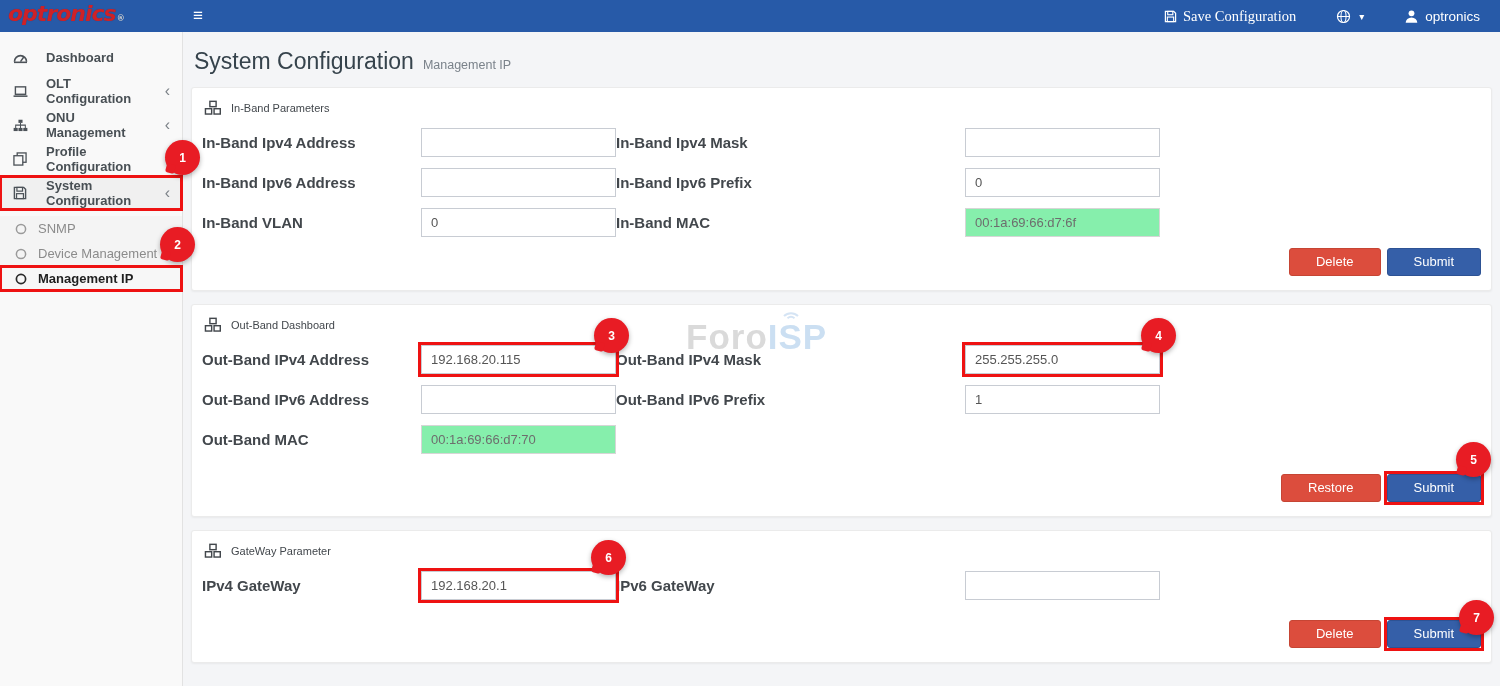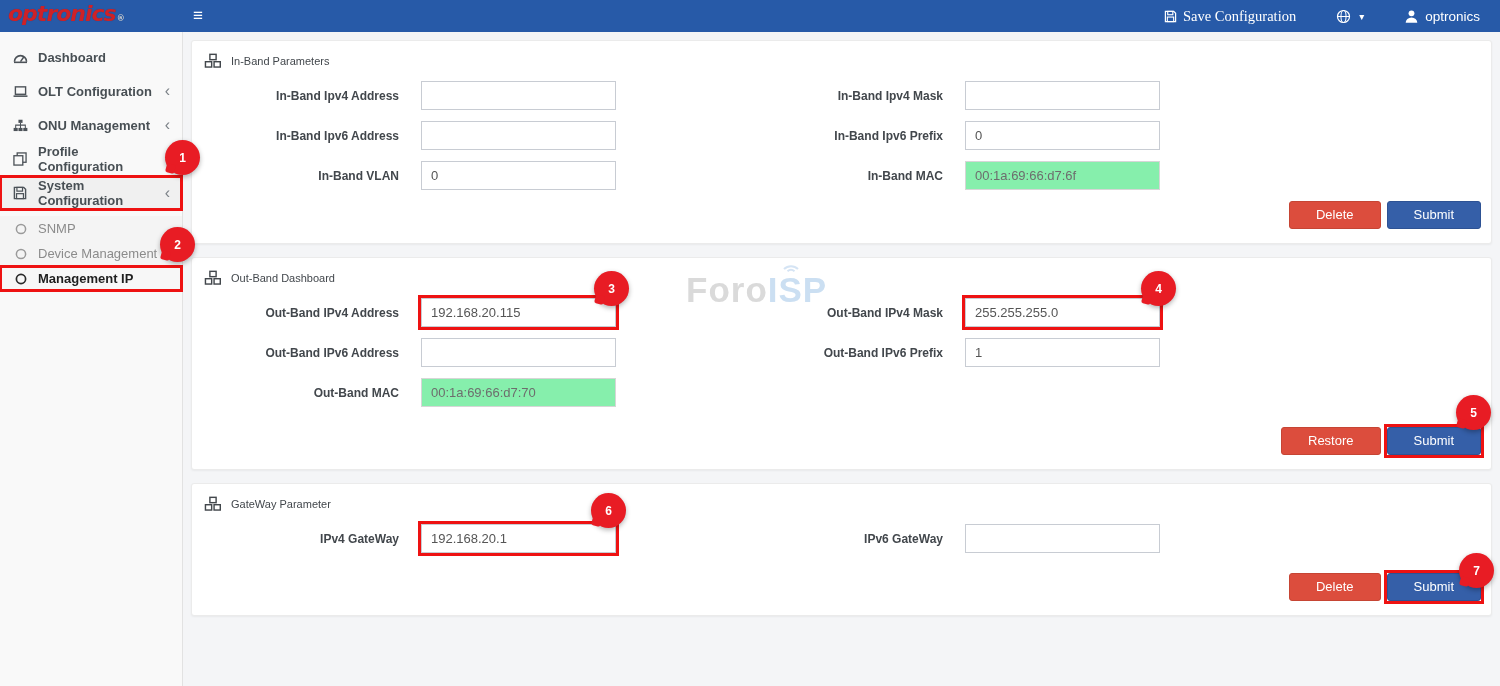--- a/index.html
+++ b/index.html
@@ -18,21 +18,21 @@
   .logo .reg{font-size:8px;color:#d9d9d9;font-style:normal;vertical-align:baseline;margin-left:1px;}
   .hamburger{font-size:17px;font-weight:bold;margin-left:10px;cursor:pointer;line-height:30px;}
   .nav-right{margin-left:auto;display:flex;align-items:center;gap:40px;padding-right:20px;}
   .nav-link{display:flex;align-items:center;gap:6px;cursor:pointer;font-size:14px;}
   .save-link .txt{font-family:"Liberation Serif",serif;font-size:14.5px;}
   .user-link .txt{font-size:13.5px;font-family:"Liberation Sans",sans-serif;}
   .caret{font-size:10px;margin-left:2px;}
   
   .sidebar{position:absolute;top:32px;left:0;width:183px;bottom:0;background:#f9f9f9;
     border-right:1px solid #e2e2e2;box-sizing:border-box;padding-top:8px;z-index:20;}
-  .side-item{height:34px;display:flex;align-items:center;gap:10px;padding:0 12px;
+  .side-item{height:34px;display:flex;align-items:center;gap:18px;padding:0 12px;
     font-size:13px;font-weight:bold;color:#484f54;cursor:pointer;}
   .side-item .chev{margin-left:auto;font-weight:normal;color:#7c8288;font-size:16px;line-height:1;}
   .side-item.outlined{outline:3px solid #ee1212;outline-offset:-2px;background:#f0f0f0;position:relative;z-index:6;}
   .side-sub{margin-top:6px;background:#f4f4f4;padding:0;}
   .sub-item{height:25px;display:flex;align-items:center;gap:9px;padding:0 13px;
     font-size:13px;color:#8b8b8b;cursor:pointer;}
   .sub-item.active{color:#1f1f1f;font-weight:bold;}
   .sub-item.outlined{outline:3px solid #ee1212;outline-offset:-2px;position:relative;z-index:6;background:#f7f7f7;}
   .sicon{flex:0 0 16px;display:flex;align-items:center;justify-content:center;}
   
@@ -41,21 +41,21 @@
   .page-header{margin:8px 0 12px 3px;}
   .page-title{display:inline;font-size:23px;font-weight:400;color:#36434c;margin:0;}
   .page-sub{font-size:12.5px;color:#7a828a;margin-left:9px;}
   .panel{background:#fff;border:1px solid #ebebeb;border-radius:3px;
     box-shadow:0 1px 2px rgba(0,0,0,.05);padding:8px 10px 14px 10px;
     position:relative;margin-bottom:13px;}
   .panel-title{display:flex;align-items:center;gap:9px;font-size:11px;color:#42474c;
     padding:4px 2px 12px 2px;}
   .frow{display:grid;grid-template-columns:219px 195px 349px 195px;align-items:center;
     margin-bottom:11px;height:29px;}
-  .flabel{text-align:right;padding-right:22px;font-size:12px;font-weight:bold;color:#42474c;}
+  .flabel{text-align:left;padding-right:22px;font-size:15px;font-weight:bold;color:#42474c;}
   input.fld{width:195px;height:29px;box-sizing:border-box;border:1px solid #c8ccd3;
     padding:0 9px;font-size:13px;color:#555;font-family:"Liberation Sans",sans-serif;
     background:#fff;outline:none;border-radius:0;}
   input.fld:disabled{background:#86efac;color:#6d6d6d;border-color:#d6d6d6;}
   .red-wrap{display:inline-block;border:3px solid #ee1212;margin:-3px;line-height:0;
     position:relative;z-index:3;}
   .actions{display:flex;justify-content:flex-end;align-items:center;gap:6px;margin-top:10px;}
   .actions.mt-lg{margin-top:20px;}
   .btn{height:28px;padding:0 26px;font-size:13px;border-radius:3px;color:#fff;
     border:1px solid transparent;font-family:"Liberation Sans",sans-serif;cursor:pointer;line-height:26px;}
@@ -196,20 +196,23 @@
       </span>
       <span>Management IP</span>
     </div>
   </div>
 </div>
 
 <div class="badge" style="left:165px;top:140px;">1</div>
 <div class="badge" style="left:160px;top:227px;">2</div>
 
 <div class="main">
+  <div class="page-header">
+    <h1 class="page-title">System Configuration</h1><span class="page-sub">Management IP</span>
+  </div>
 
   <div class="panel">
     <div class="panel-title">
       <span>
         <svg class="icon-svg" width="18" height="16" viewBox="0 0 20 18">
             <rect x="6.5" y="1.5" width="7" height="6" fill="none" stroke="#42474c" stroke-width="1.6"></rect>
             <rect x="1.5" y="9.8" width="7" height="6" fill="none" stroke="#42474c" stroke-width="1.6"></rect>
             <rect x="11.2" y="9.8" width="7" height="6" fill="none" stroke="#42474c" stroke-width="1.6"></rect>
           </svg>
       </span>

